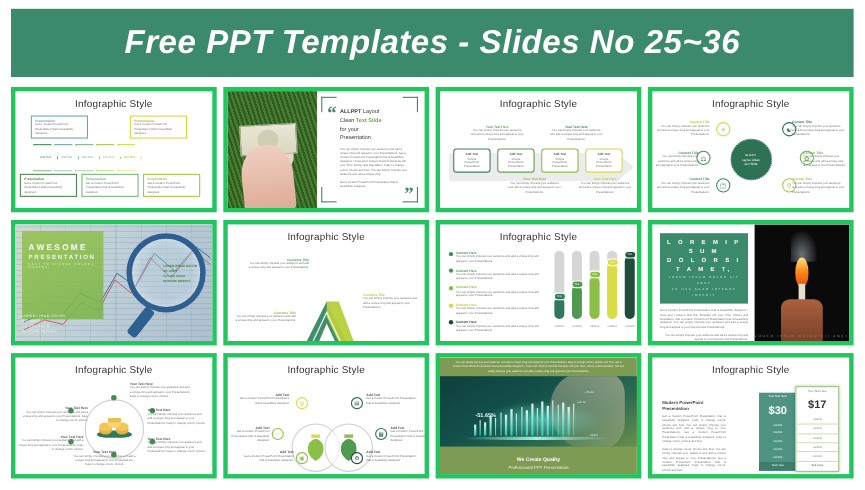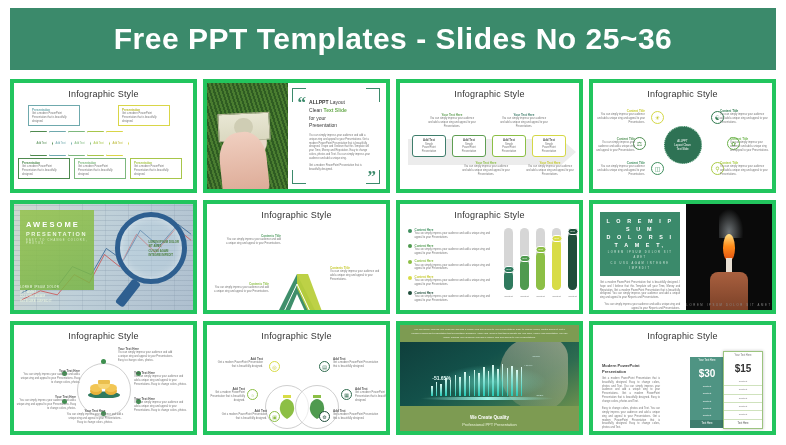--- a/index.html
+++ b/index.html
@@ -24,20 +24,21 @@
     display: flex; align-items: center; justify-content: center;
     margin-bottom: 9px;
   }
   .banner-title {
     color: #ffffff;
     font-size: 30px;
     font-weight: bold;
     letter-spacing: 0.5px;
     white-space: nowrap;
     font-family: "Liberation Sans", sans-serif;
+    font-style: italic;
   }
 
   
   .grid {
     display: grid;
     grid-template-columns: repeat(4, 1fr);
     grid-template-rows: repeat(3, 1fr);
     gap: 7px 6px;
     height: 356px;
   }
@@ -794,21 +795,21 @@
           <div class="pcell">Content</div>
           <div class="pcell">Content</div>
           <div class="pcell">Content</div>
           <div class="pcell">Content</div>
           <div class="pcell">Content</div>
           <div class="pfoot" style="background:#3f7d6e">Text Here</div>
         </div>
 
         <div class="pcol mid" style="background:#ffffff; border:0.8px solid #9cc47f">
           <div class="phead" style="color:#777">Your Text Here</div>
-          <div class="pprice" style="color:#333">$15</div>
+          <div class="pprice" style="color:#333">$17</div>
           <div class="pcell" style="color:#777; border-bottom:0.5px solid #cfe2bd">Content</div>
           <div class="pcell" style="color:#777; border-bottom:0.5px solid #cfe2bd">Content</div>
           <div class="pcell" style="color:#777; border-bottom:0.5px solid #cfe2bd">Content</div>
           <div class="pcell" style="color:#777; border-bottom:0.5px solid #cfe2bd">Content</div>
           <div class="pcell" style="color:#777; border-bottom:0.5px solid #cfe2bd">Content</div>
           <div class="pfoot" style="color:#555">Text Here</div>
         </div>
 
 
       </div>

